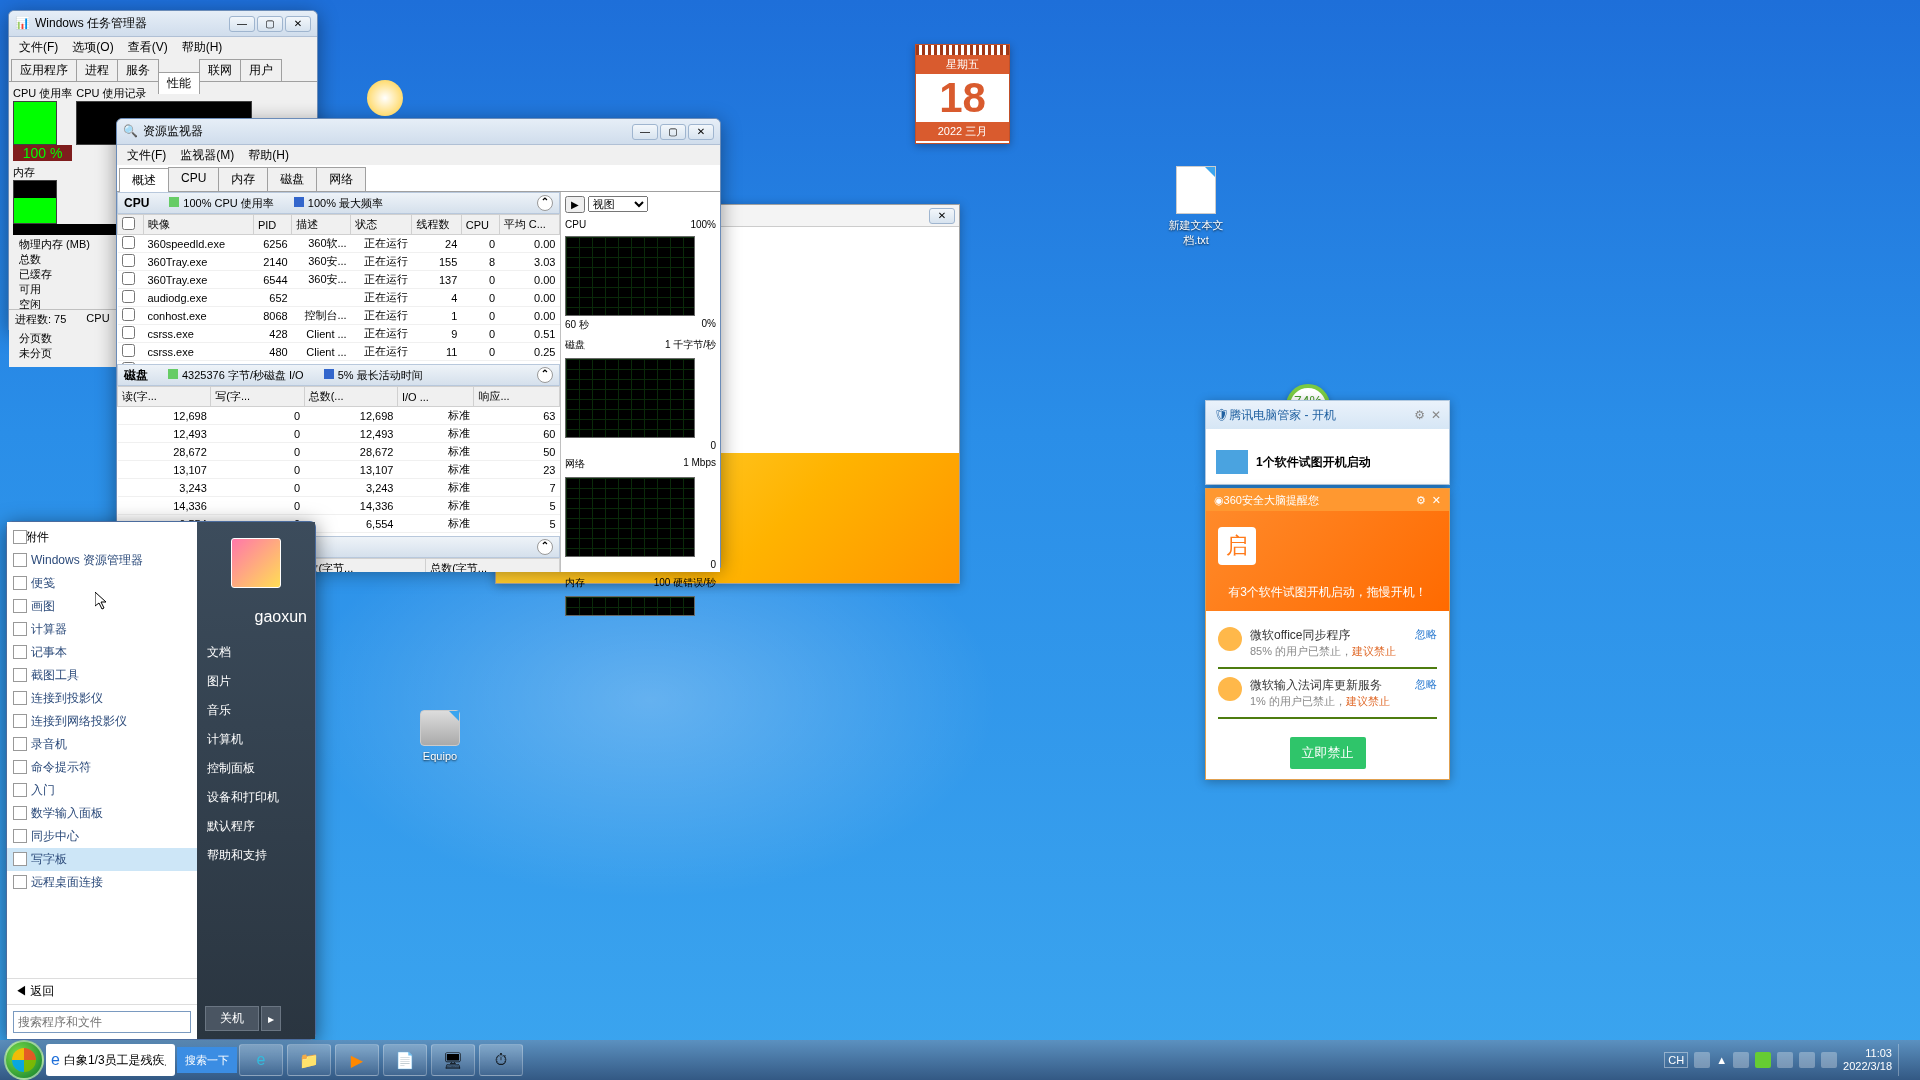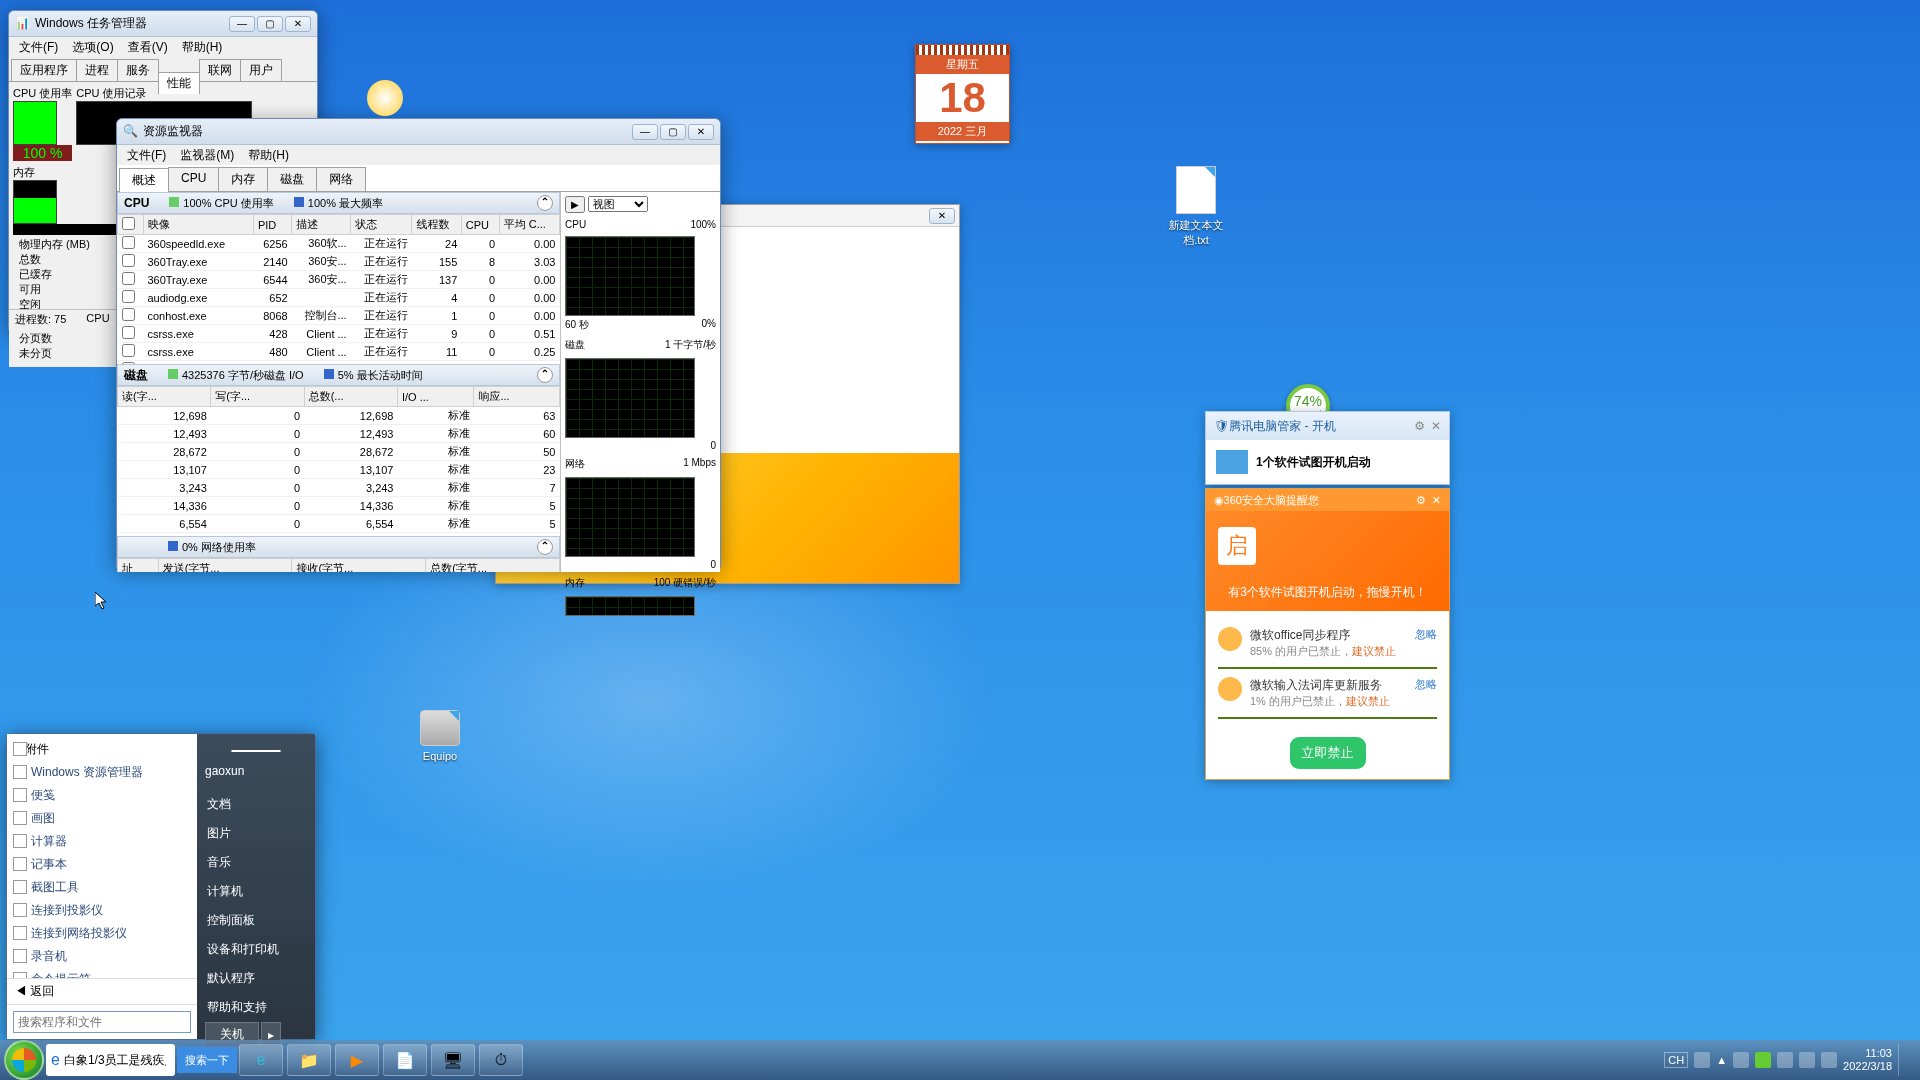--- a/index.html
+++ b/index.html
@@ -46,33 +46,33 @@
 .tbl th { background: #f0f0f0; border: 1px solid #d0d0d0; padding: 2px 4px; text-align: left; font-weight: normal; }
 .tbl td { padding: 1px 4px; border-bottom: 1px solid #f0f0f0; white-space: nowrap; overflow: hidden; }
 .tbl td.num { text-align: right; }
 .minigraph { width: 130px; height: 80px; background: #000; border: 1px solid #666; margin-bottom: 2px; position: relative; }
 .minigraph::before { content: ""; position: absolute; inset: 0; background-image: linear-gradient(#0a2a0a 1px, transparent 1px), linear-gradient(90deg, #0a2a0a 1px, transparent 1px); background-size: 13px 10px; }
 .mg-lbl { display: flex; justify-content: space-between; font-size: 10px; margin-bottom: 6px; }
 .viewbtn { margin-bottom: 6px; }
 .viewbtn select { font-size: 11px; width: 60px; }
 
 
-#startmenu { position: absolute; left: 6px; bottom: 40px; width: 310px; height: 307px; background: #fff; border: 1px solid #4b6c9e; border-radius: 6px; box-shadow: 0 4px 20px rgba(0,0,0,0.5); display: flex; }
+#startmenu { position: absolute; left: 6px; bottom: 40px; width: 310px; height: 519px; background: #fff; border: 1px solid #4b6c9e; border-radius: 6px; box-shadow: 0 4px 20px rgba(0,0,0,0.5); display: flex; }
 #startmenu .leftcol { width: 190px; background: #fff; display: flex; flex-direction: column; }
 #startmenu .proglist { flex: 1; overflow-y: auto; font-size: 12px; padding: 4px 0; }
 #startmenu .proglist .item { padding: 3px 8px 3px 24px; cursor: pointer; position: relative; color: #2b4a7a; }
 #startmenu .proglist .item:hover, #startmenu .proglist .item.hover { background: #cde6f7; }
 #startmenu .proglist .item::before { content: ""; position: absolute; left: 6px; top: 4px; width: 12px; height: 12px; background: #fff; border: 1px solid #999; }
 #startmenu .proglist .folder { font-weight: normal; color: #000; padding-left: 18px; }
 #startmenu .back { padding: 4px 8px; font-size: 12px; border-top: 1px solid #ddd; cursor: pointer; }
 #startmenu .search { padding: 6px; border-top: 1px solid #ddd; }
 #startmenu .search input { width: 100%; font-size: 12px; padding: 3px 20px 3px 4px; border: 1px solid #7a9ac0; }
 #startmenu .rightcol { flex: 1; background: linear-gradient(to bottom, #3c4c5c, #2a3540); color: #fff; font-size: 12px; padding: 8px; }
 #startmenu .avatar { width: 50px; height: 50px; background: linear-gradient(135deg, #f7a, #fd5); border: 1px solid #fff; margin: 8px auto 4px; border-radius: 3px; }
-#startmenu .uname { text-align: left; margin: 8px 0 12px; font-size: 12px; }
+#startmenu .uname { text-align: right; margin: 16px 0 12px; font-size: 16px; }
 #startmenu .rlink { padding: 6px 2px; cursor: pointer; }
 #startmenu .shutdown { margin-top: auto; }
 #startmenu .shutdown button { background: #4a5562; color: #fff; border: 1px solid #6a7582; padding: 3px 14px; font-size: 12px; cursor: pointer; }
 
 
 #installer { position: absolute; left: 495px; top: 204px; width: 465px; height: 380px; background: #fff; border: 1px solid #a0a0a0; box-shadow: 0 2px 10px rgba(0,0,0,0.3); }
 #installer .ibar { height: 22px; background: #f4f4f4; border-bottom: 1px solid #ccc; display: flex; justify-content: flex-end; align-items: center; padding: 0 4px; }
 #installer .body { padding: 20px; font-size: 11px; color: #666; }
 #installer .prog { height: 14px; width: 390px; background: #e0e0e0; border: 1px solid #b0b0b0; margin-top: 8px; }
 #installer .prog .fill { height: 100%; width: 20%; background: linear-gradient(to bottom, #9acd32, #7cb518); }
@@ -92,39 +92,39 @@
 .deskicon.pc .icn { background: linear-gradient(#ddd, #aaa); border-radius: 4px; height: 36px; }
 
 
 #speedball { position: absolute; right: 590px; top: 384px; width: 44px; height: 44px; border-radius: 50%; background: #fff; border: 4px solid #7ac943; display: flex; flex-direction: column; align-items: center; justify-content: center; font-size: 11px; color: #333; box-shadow: 0 2px 6px rgba(0,0,0,0.3); }
 #speedball .pct { font-size: 14px; color: #4a9c2e; }
 
 
 #tencent { position: absolute; right: 470px; bottom: 595px; width: 245px; background: #fff; border: 1px solid #b0c8e0; box-shadow: 0 2px 10px rgba(0,0,0,0.3); font-size: 12px; }
 #tencent .hd { height: 28px; background: linear-gradient(#eaf2fb, #d6e6f5); display: flex; align-items: center; padding: 0 8px; color: #2060a0; }
 #tencent .hd .x { margin-left: auto; cursor: pointer; color: #888; }
-#tencent .bd { padding: 10px; display: flex; align-items: center; gap: 8px; }
+#tencent .bd { padding: 10px; display: flex; align-items: center; gap: 8px; margin-top: 11px; }
 #tencent .thumb { width: 32px; height: 24px; background: #4aa3e0; }
 
 
 #p360 { position: absolute; right: 470px; bottom: 300px; width: 245px; background: #fff; border: 1px solid #e0a050; box-shadow: 0 2px 10px rgba(0,0,0,0.3); font-size: 12px; }
 #p360 .hd { height: 22px; background: #ff9830; color: #fff; display: flex; align-items: center; padding: 0 8px; font-size: 11px; }
 #p360 .hd .x { margin-left: auto; cursor: pointer; }
 #p360 .hero { height: 100px; background: linear-gradient(135deg, #ff8a2a, #ff6a00); color: #fff; padding: 12px; position: relative; font-size: 12px; }
 #p360 .hero .big { position: absolute; left: 12px; top: 16px; width: 38px; height: 38px; background: #fff; color: #ff7a1a; font-size: 22px; text-align: center; line-height: 38px; border-radius: 4px; }
 #p360 .hero .txt { position: absolute; bottom: 10px; left: 12px; right: 12px; text-align: center; font-size: 12px; }
 #p360 .items { padding: 8px 12px; }
 #p360 .itm { display: flex; align-items: flex-start; gap: 8px; padding: 8px 0; border-bottom: 2px solid #4d7c0f; }
 #p360 .itm .ic { width: 24px; height: 24px; background: #ffb84a; border-radius: 50%; flex-shrink: 0; }
 #p360 .itm .t1 { font-size: 12px; color: #333; }
 #p360 .itm .t2 { font-size: 11px; color: #888; }
 #p360 .itm .t2 b { color: #e06a2a; font-weight: normal; }
 #p360 .itm .ign { color: #2a7ad0; font-size: 11px; cursor: pointer; margin-left: auto; }
 #p360 .act { padding: 10px; text-align: center; }
-#p360 .act button { background: #2fc56a; color: #fff; border: none; padding: 7px 12px; font-size: 13px; cursor: pointer; border-radius: 9px; }
+#p360 .act button { background: #2fc56a; color: #fff; border: none; padding: 7px 12px; font-size: 13px; cursor: pointer; border-radius: 2px; }
 
 
 #taskbar { position: absolute; left: 0; right: 0; bottom: 0; height: 40px; background: linear-gradient(to bottom, rgba(100,140,180,0.8), rgba(50,80,120,0.9)); display: flex; align-items: center; padding: 0 4px; }
 #start { width: 40px; height: 40px; border-radius: 50%; background: radial-gradient(circle at 35% 35%, #7ee04a, #0a7a2a); border: 2px solid rgba(255,255,255,0.5); cursor: pointer; position: relative; }
 #start::after { content: ""; position: absolute; inset: 6px; background: conic-gradient(#f25022 0 90deg, #7fba00 90deg 180deg, #00a4ef 180deg 270deg, #ffb900 270deg 360deg); border-radius: 50%; opacity: 0.9; }
 #taskbar .tbtn { height: 32px; min-width: 44px; margin: 0 2px; background: linear-gradient(to bottom, rgba(255,255,255,0.25), rgba(255,255,255,0.05)); border: 1px solid rgba(255,255,255,0.25); border-radius: 3px; display: flex; align-items: center; justify-content: center; cursor: pointer; }
 #taskbar .srch { height: 26px; width: 110px; background: #fff; border: none; font-size: 12px; padding: 0 4px; }
 #taskbar .srchbtn { height: 26px; background: #3b8de3; color: #fff; border: none; padding: 0 8px; font-size: 11px; cursor: pointer; }
 #tray { margin-left: auto; display: flex; align-items: center; gap: 6px; color: #fff; font-size: 11px; padding-right: 8px; }
 #tray .ti { width: 16px; height: 16px; background: rgba(255,255,255,0.3); border-radius: 2px; }

